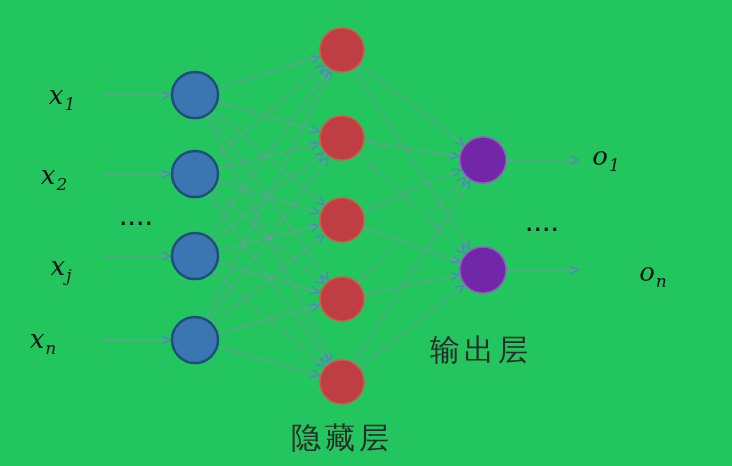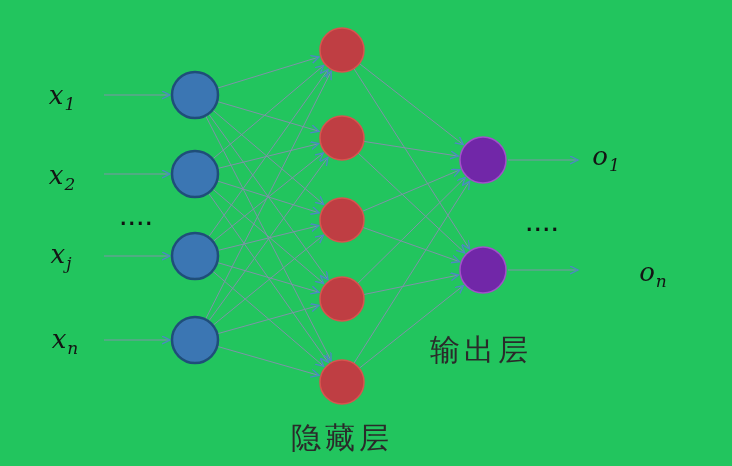--- a/index.html
+++ b/index.html
@@ -98,23 +98,23 @@
       <circle cx="342" cy="50" r="22" fill="#bf3e43" stroke="#d9534f" stroke-width="1.5"></circle>
       <circle cx="342" cy="138" r="22" fill="#bf3e43" stroke="#d9534f" stroke-width="1.5"></circle>
       <circle cx="342" cy="220" r="22" fill="#bf3e43" stroke="#d9534f" stroke-width="1.5"></circle>
       <circle cx="342" cy="299" r="22" fill="#bf3e43" stroke="#d9534f" stroke-width="1.5"></circle>
       <circle cx="342" cy="382" r="22" fill="#bf3e43" stroke="#d9534f" stroke-width="1.5"></circle>
       <circle cx="483" cy="160" r="23" fill="#7127a8" stroke="#a44ecc" stroke-width="1.5"></circle>
       <circle cx="483" cy="270" r="23" fill="#7127a8" stroke="#a44ecc" stroke-width="1.5"></circle>
     </svg>
 
   <span class="lbl mathlbl" style="left:62px;top:95px"><span>x</span><sub>1</sub></span>
-  <span class="lbl mathlbl" style="left:62px;top:175px"><span>x</span><sub>2</sub></span>
-  <span class="lbl mathlbl" style="left:61px;top:254px"><span>x</span><sub>j</sub></span>
-  <span class="lbl mathlbl" style="left:65px;top:339px"><span>x</span><sub>n</sub></span>
+  <span class="lbl mathlbl" style="left:54px;top:175px"><span>x</span><sub>2</sub></span>
+  <span class="lbl mathlbl" style="left:61px;top:266px"><span>x</span><sub>j</sub></span>
+  <span class="lbl mathlbl" style="left:43px;top:339px"><span>x</span><sub>n</sub></span>
 
   <span class="lbl dots" style="left:137px;top:219px">....</span>
 
   <span class="lbl mathlbl" style="left:606px;top:156px"><span>o</span><sub>1</sub></span>
   <span class="lbl mathlbl" style="left:653px;top:272px"><span>o</span><sub>n</sub></span>
 
   <span class="lbl dots" style="left:543px;top:225px">....</span>
 
   <span class="lbl layerlbl" style="left:481px;top:350px">输出层</span>
   <span class="lbl layerlbl" style="left:342px;top:438px">隐藏层</span>

